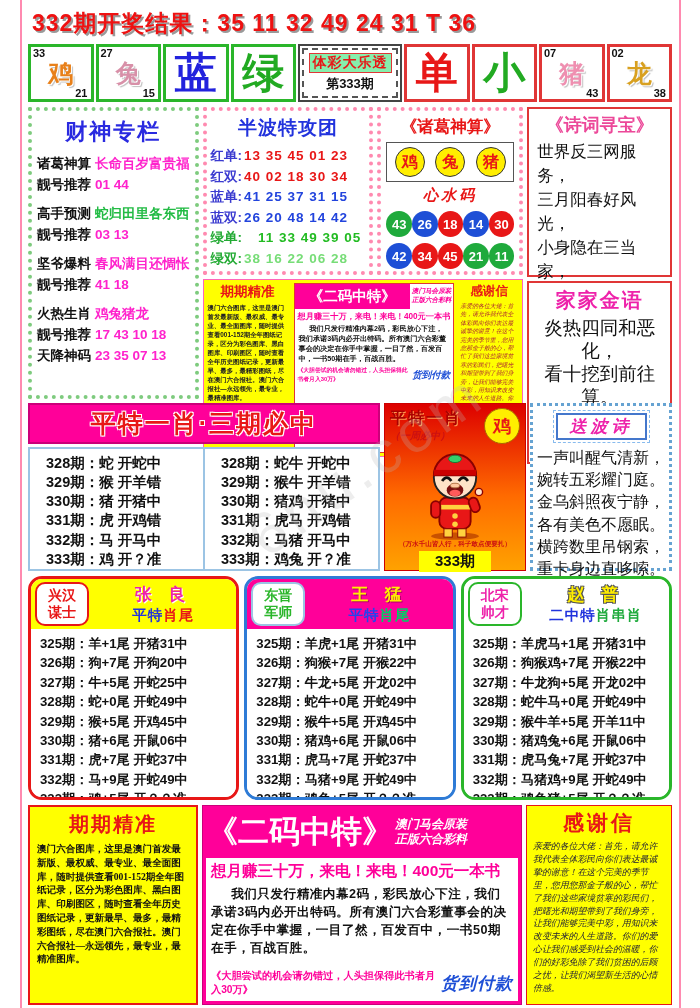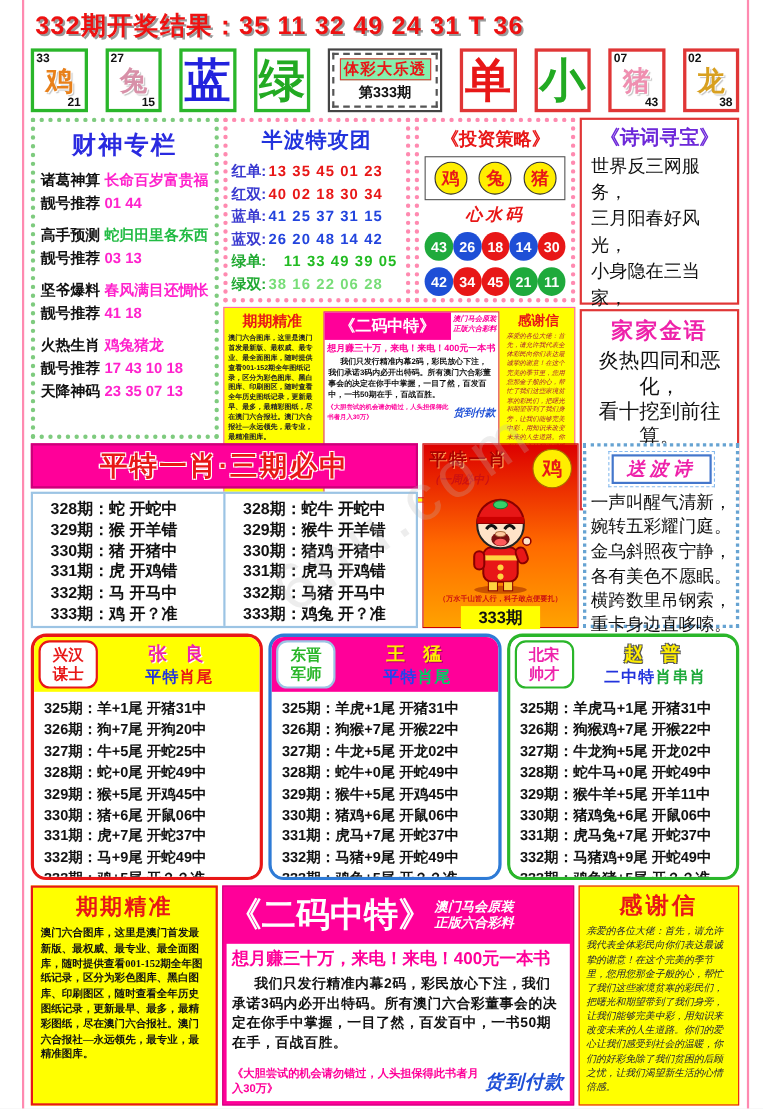--- a/index.html
+++ b/index.html
@@ -9,21 +9,21 @@
   .page::before, .page::after { content:""; position:absolute; top:0; bottom:0; width:2px; background:#ff8ab0; }
   .page::before { left:20px; } .page::after { right:19px; }
   .watermark { position:absolute; left:230px; top:430px; font-size:60px; color:#bbb; opacity:.25;
                transform:rotate(-35deg); letter-spacing:6px; pointer-events:none; z-index:5; }
 
   
   .result { color:#ee1111; font-size:23px; font-weight:bold; letter-spacing:1px;
             text-shadow:2px 2px 0 #9a9a9a; margin:2px 0 5px 4px; white-space:nowrap; }
 
   
-  .cards { display:flex; gap:16px; height:58px; margin-bottom:5px; }
+  .cards { display:flex; gap:2px; height:58px; margin-bottom:5px; }
   .card { flex:1; border:3px solid; position:relative; background:#fff; }
   .card.green { border-color:#2ab62a; } .card.red { border-color:#e03636; }
   .card .tl { position:absolute; top:0; left:2px; font-size:11px; font-weight:bold; color:#111; }
   .card .br { position:absolute; bottom:0; right:3px; font-size:11px; font-weight:bold; color:#111; }
   .card .animal { height:100%; display:flex; align-items:center; justify-content:center;
                   font-size:25px; font-weight:bold; text-shadow:1px 1px 0 #fff, 2px 2px 1px rgba(0,0,0,.25); }
   .bigchar { height:100%; display:flex; align-items:center; justify-content:center;
              font-size:42px; font-weight:bold; line-height:1; }
   .title-card { flex:0 0 104px; border:2px solid #444; outline:2px dashed #555; outline-offset:-6px;
                 display:flex; flex-direction:column; align-items:center; justify-content:center; gap:2px; }
@@ -69,21 +69,21 @@
   .eb-body { font-size:7.2px; line-height:10px; font-weight:bold; color:#111; padding:1px 4px; text-indent:1.5em; }
   .eb-foot { display:flex; align-items:center; padding:1px 3px 2px; }
   .eb-note { color:#ff0099; font-size:5.8px; font-weight:bold; flex:1; }
   .eb-cta { color:#1e4fd6; font-size:9.5px; font-weight:bold; font-style:italic; }
   .band-thanks { width:66px; padding:3px 4px; }
   .bth-title { color:#e81717; font-size:12.5px; font-weight:bold; text-align:center; margin-bottom:2px; }
   .bth-body { font-size:5.9px; line-height:8.4px; color:#a23; font-style:italic; }
 
   .col-right { width:166px; display:flex; flex-direction:column; gap:4px; }
   .shici { height:170px; border:2px solid #e03636; display:flex; flex-direction:column; background:#fff; }
-  .sc-title { text-align:center; color:#6d28d9; font-size:18px; font-weight:bold; margin:4px 0 2px; }
+  .sc-title { text-align:center; color:#ec4899; font-size:18px; font-weight:bold; margin:4px 0 2px; }
   .sc-lines { padding:0 8px; font-size:16.5px; line-height:24px; color:#111; }
   .sc-gifts { margin-top:auto; background:#ff9ecb; padding:2px 10px 4px; }
   .sc-gifts div { font-size:13.5px; font-weight:bold; color:#111; line-height:18px; }
   .jiajia { flex:1; border:2px solid #e03636; background:#fff; padding:2px 5px; text-align:center; }
   .jj-title { color:#ee22aa; font-size:20px; font-weight:bold; letter-spacing:2px; margin:2px 0; }
   .jj-line { font-size:18.5px; color:#111; line-height:23px; }
   .jj-comment { text-align:left; margin-top:4px; font-size:9px; font-weight:bold; color:#e81717; line-height:12px; }
   .jj-comment .lbl { color:#ee22aa; }
 
   
@@ -219,21 +219,21 @@
         <div class="banbo">
           <div class="bb-title">半波特攻团</div>
           <div class="bb-row"><span style="color: rgb(58, 58, 208);">红单:</span><span class="n" style="color: rgb(232, 23, 23);">13 35 45 01 23</span></div>
           <div class="bb-row"><span style="color: rgb(58, 58, 208);">红双:</span><span class="n" style="color: rgb(232, 23, 23);">40 02 18 30 34</span></div>
           <div class="bb-row"><span style="color: rgb(58, 58, 208);">蓝单:</span><span class="n" style="color: rgb(34, 68, 221);">41 25 37 31 15</span></div>
           <div class="bb-row"><span style="color: rgb(58, 58, 208);">蓝双:</span><span class="n" style="color: rgb(34, 68, 221);">26 20 48 14 42</span></div>
           <div class="bb-row"><span style="color: rgb(34, 170, 51);">绿单:</span><span class="n" style="color: rgb(34, 187, 34); margin-left: 16px;">11 33 49 39 05</span></div>
           <div class="bb-row"><span style="color: rgb(34, 170, 51);">绿双:</span><span class="n" style="color: rgb(119, 221, 119);">38 16 22 06 28</span></div>
         </div>
         <div class="touzi">
-          <div class="tz-title">《投资策略》</div>
+          <div class="tz-title">《诸葛神算》</div>
           <div class="tz-zo">
             <span class="zcircle">鸡</span>
             <span class="zcircle">兔</span>
             <span class="zcircle">猪</span>
           </div>
           <div class="tz-sub">心水码</div>
           <div class="balls">
             <span class="ball" style="background: rgb(31, 170, 60);">43</span>
             <span class="ball" style="background: rgb(30, 79, 214);">26</span>
             <span class="ball" style="background: rgb(232, 23, 23);">18</span>

